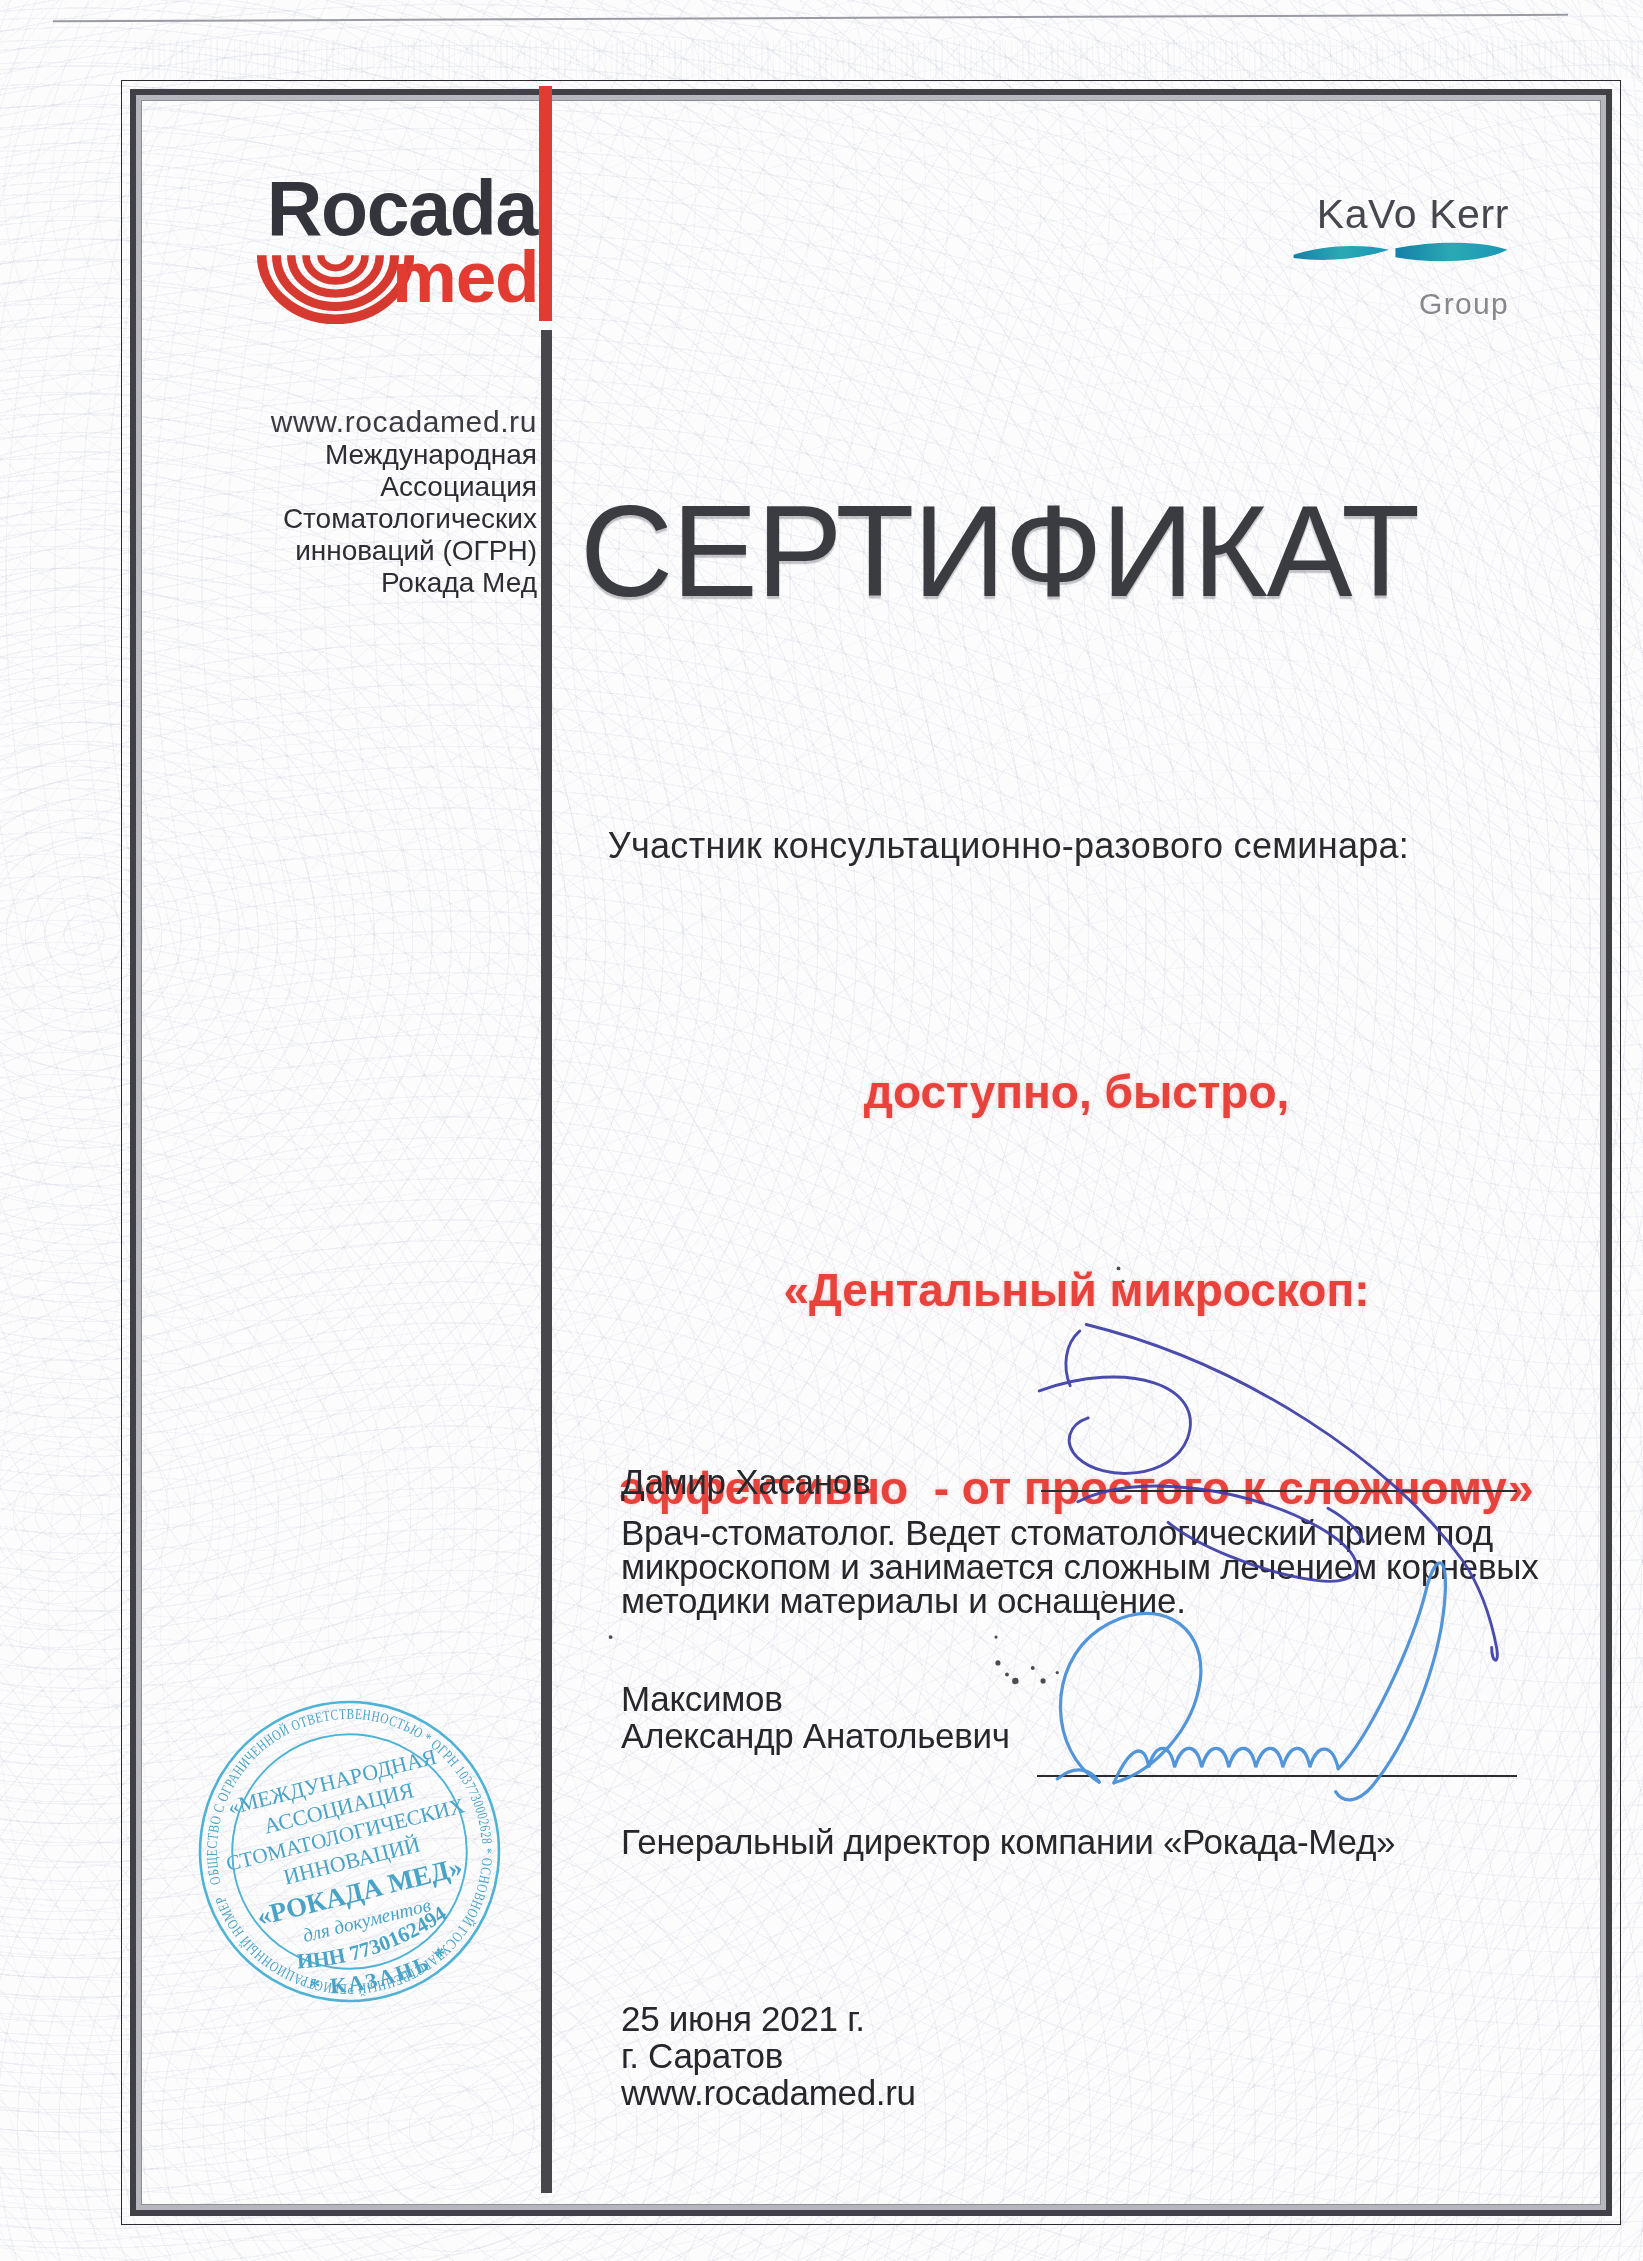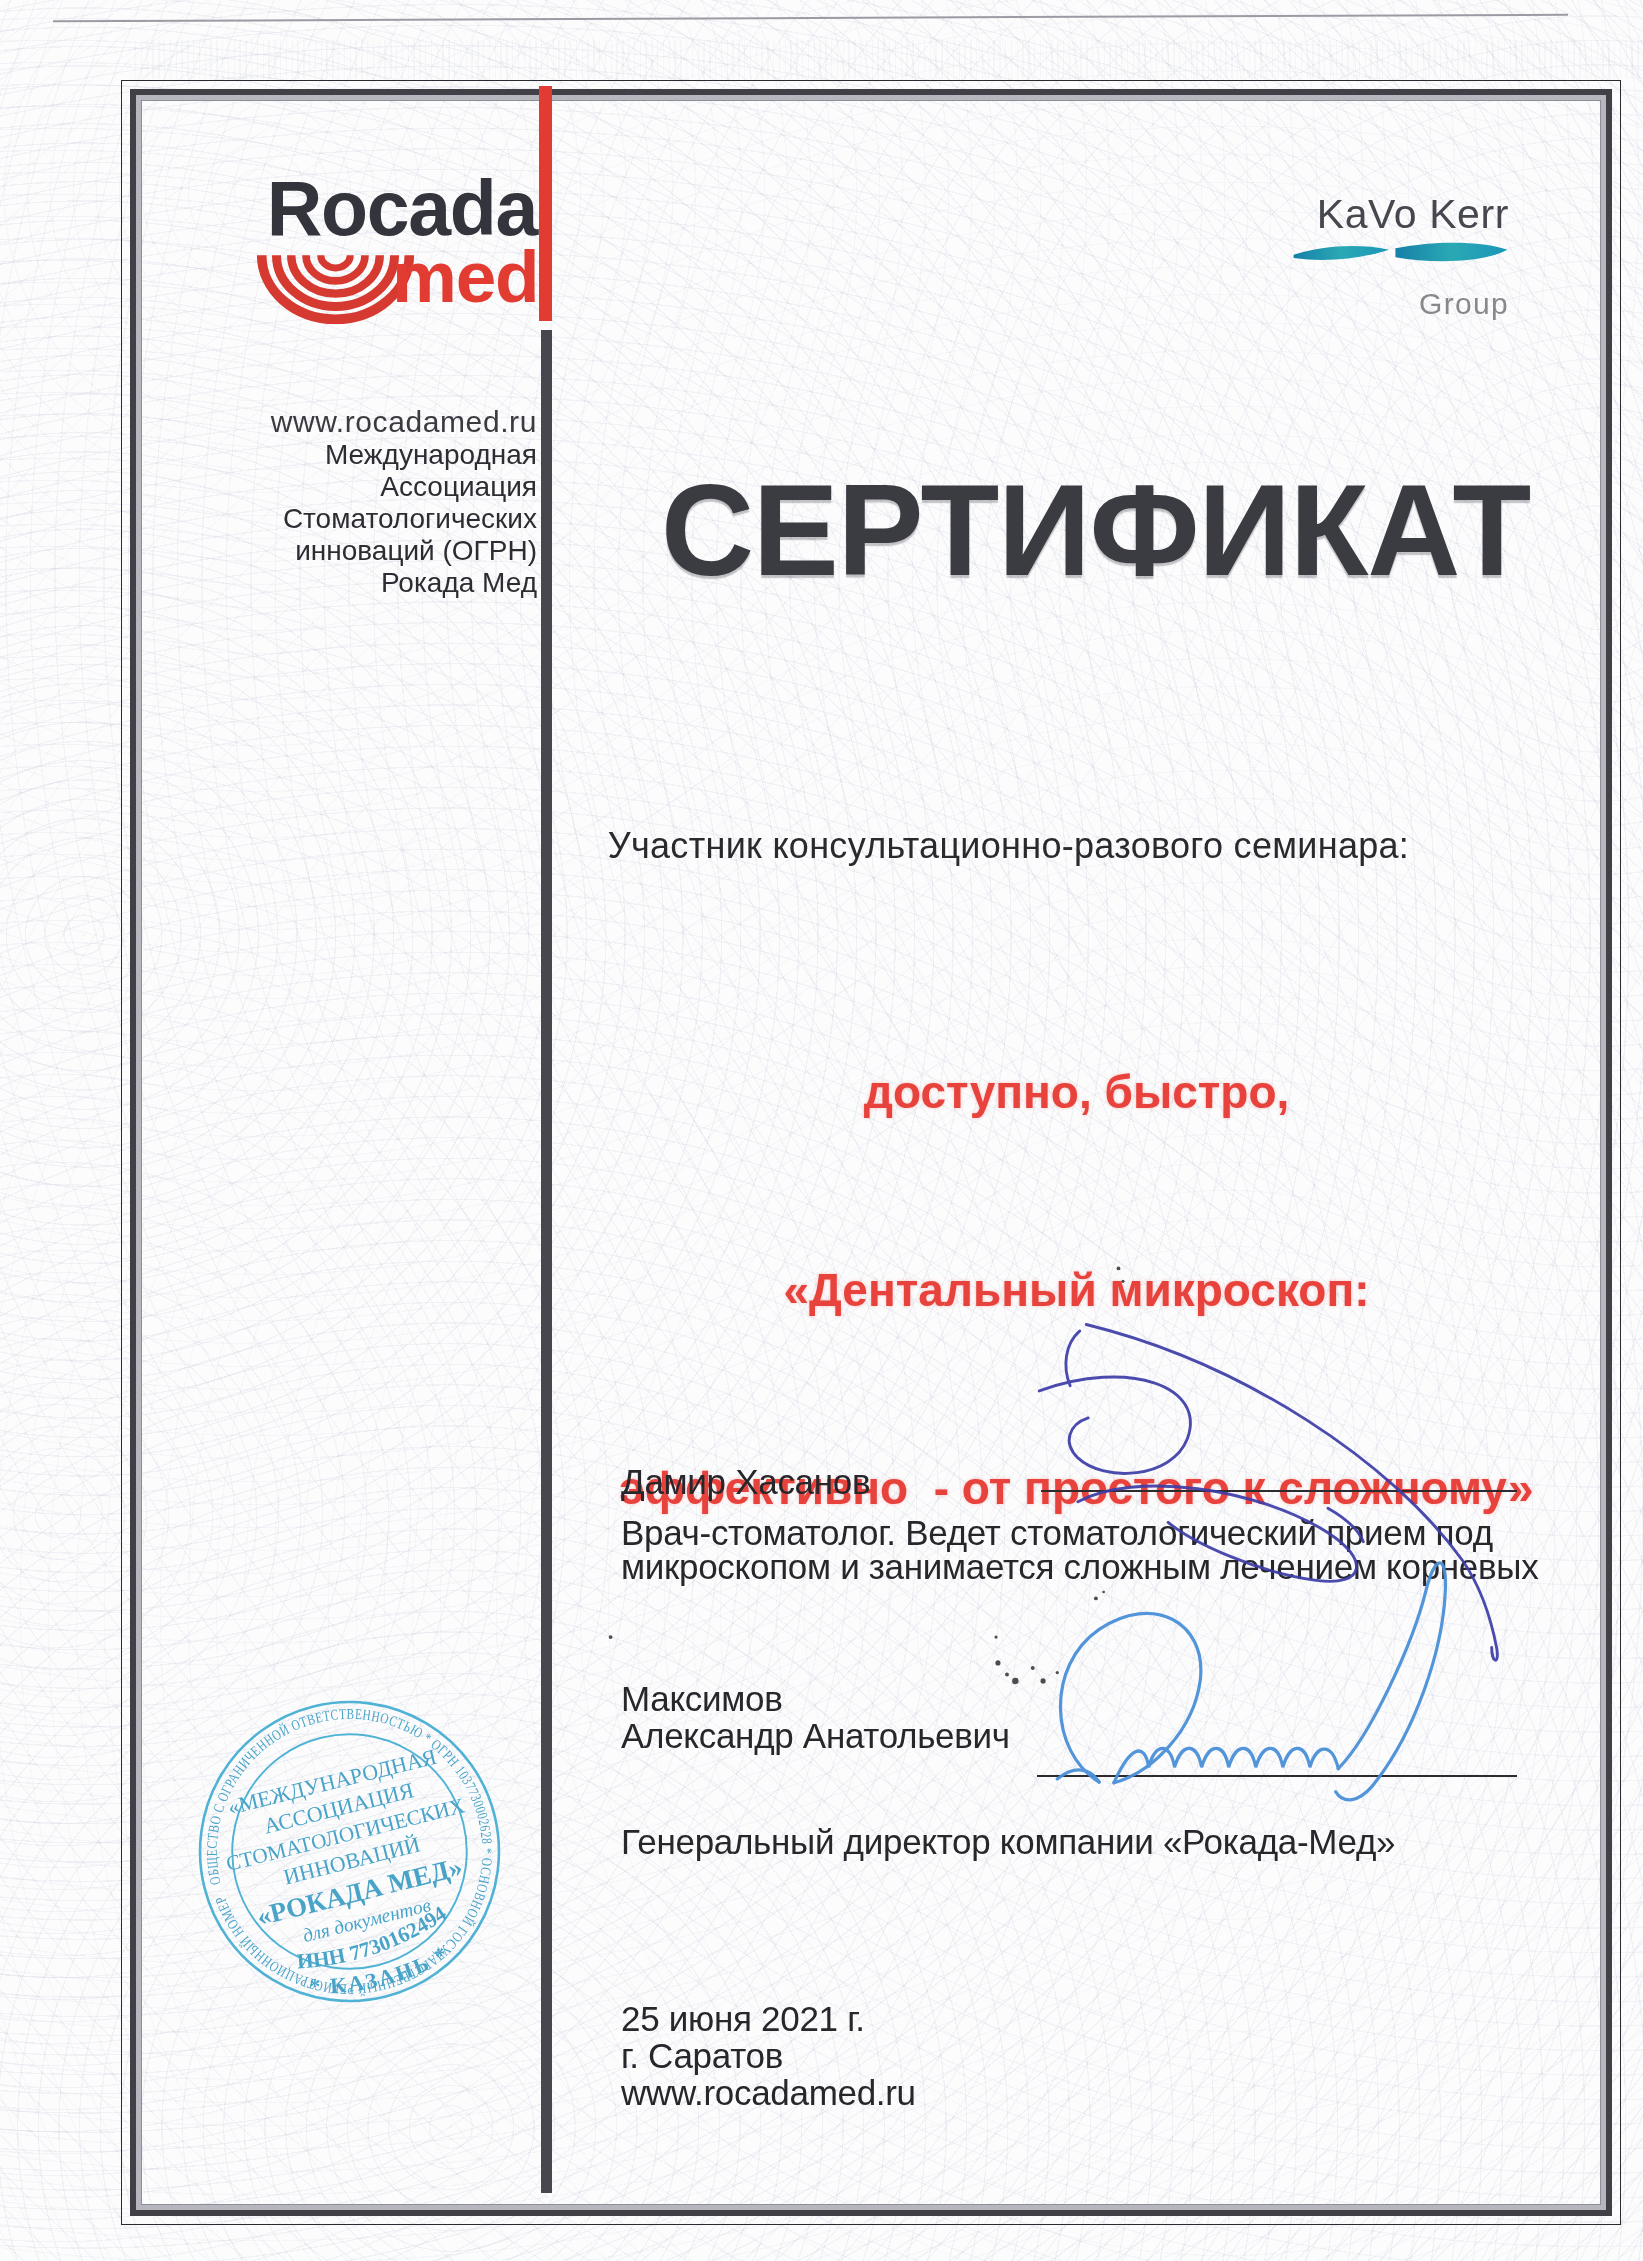--- a/index.html
+++ b/index.html
@@ -34,22 +34,22 @@
   .rocada-arcs{position:absolute;left:18px;top:0px;}
   .rocada-med{position:absolute;right:-1.3px;top:-15.5px;font-size:73px;font-weight:bold;color:#e23b31;letter-spacing:-1.3px;}
   .rocada-site{font-size:30px;color:#3a3a40;letter-spacing:0.6px;margin-top:-5.2px;line-height:32px;}
   .rocada-assoc{font-size:28px;color:#2c2c32;line-height:32px;margin-top:1.3px;}
   
   .kavo-block{position:absolute;right:135px;top:191px;width:232px;text-align:right;z-index:6;}
   .kavo-brand{font-size:41px;color:#47474f;letter-spacing:0.6px;line-height:46px;}
   .kavo-swoosh{display:block;margin:5.2px 0 0 auto;}
   .kavo-group{font-size:30px;color:#87878c;letter-spacing:1.3px;line-height:34px;margin-top:17px;}
   
-  .cert-title{position:absolute;left:580px;top:446px;width:1031px;margin:0;text-align:center;
-    font-size:129px;font-weight:700;letter-spacing:-1.3px;color:#3b3b42;line-height:168px;
+  .cert-title{position:absolute;left:580px;top:467px;width:1031px;margin:0;
+    font-size:129px;font-weight:400;letter-spacing:-1.3px;color:#3b3b42;line-height:168px;
     text-shadow:0 2.6px 1.3px rgba(60,60,70,.30);}
   .intro{position:absolute;left:509px;top:825px;width:999px;text-align:center;
     font-size:36px;color:#2a2a2e;letter-spacing:0.3px;}
   .seminar{position:absolute;left:561px;top:927px;width:1031px;text-align:center;
     font-size:46px;font-weight:bold;color:#e8423c;line-height:66px;letter-spacing:0px;
     text-shadow:0 0 3.9px rgba(240,70,60,.30);white-space:pre;}
   
   .t54{font-size:35px;color:#26262b;letter-spacing:-0.3px;}
   .hasanov{position:absolute;left:621px;top:1462px;}
   .bio{position:absolute;left:621px;top:1516px;line-height:34px;}
@@ -130,20 +130,21 @@
     <div>доступно, быстро,</div>
     <div>«Дентальный микроскоп:</div>
     <div>эффективно  - от простого к сложному»</div>
   </div>
 
   <div class="t54 hasanov">Дамир Хасанов</div>
   <div class="sigline sl1"></div>
   <div class="t54 bio">
     <div>Врач-стоматолог. Ведет стоматологический прием под</div>
     <div>микроскопом и занимается сложным лечением корневых</div>
+    <div>методики материалы и оснащение.</div>
   </div>
 
   <div class="t54 maksimov">
     <div>Максимов</div>
     <div>Александр Анатольевич</div>
   </div>
   <div class="sigline sl2"></div>
   <div class="t54 director-title">Генеральный директор компании «Рокада-Мед»</div>
 
   <div class="t54 footer-block">

